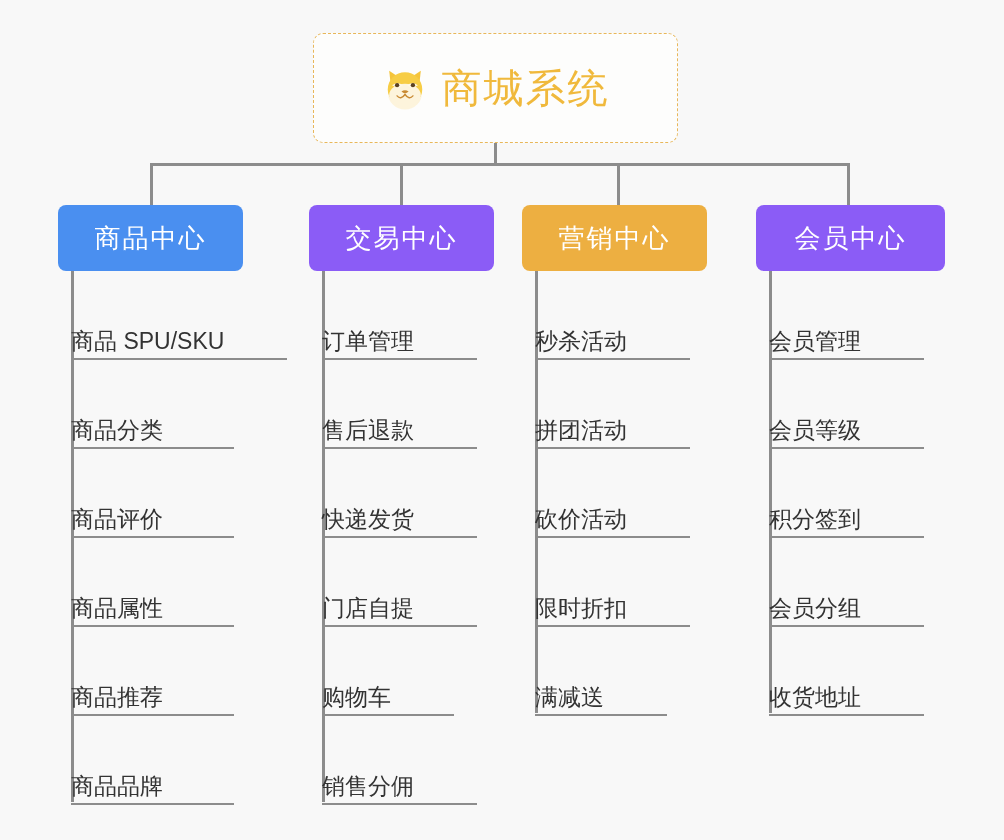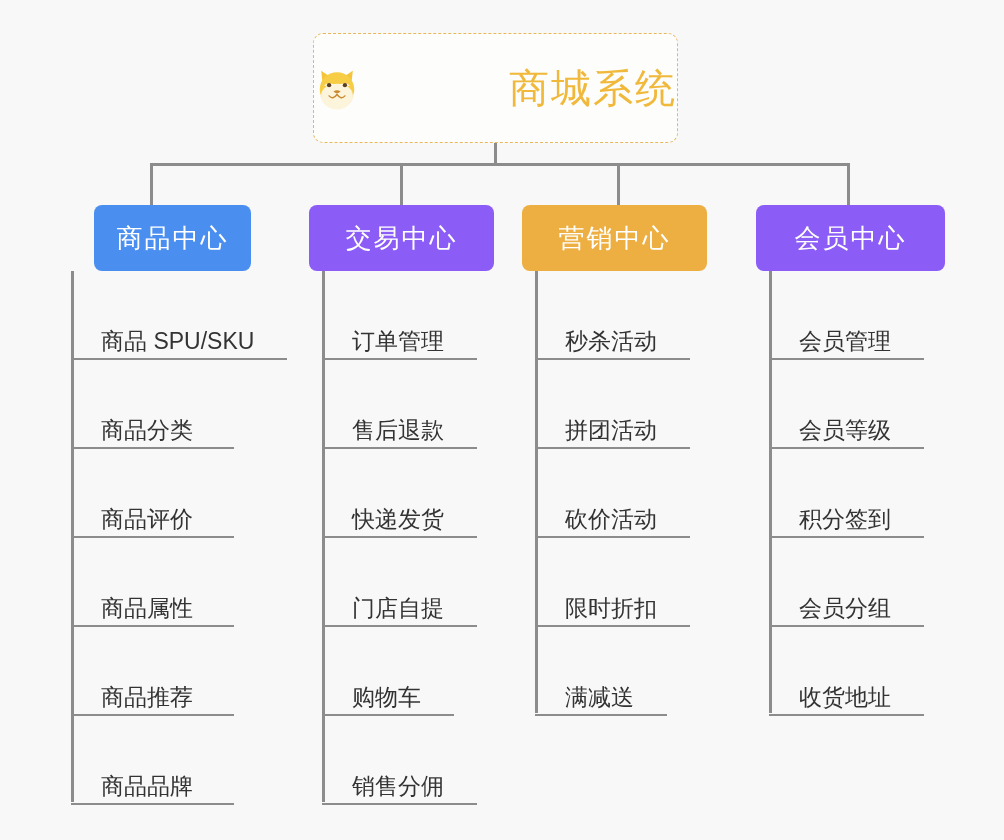--- a/index.html
+++ b/index.html
@@ -24,21 +24,21 @@
     position: absolute;
     left: 313px;
     top: 33px;
     width: 365px;
     height: 110px;
     background: #fdfdfc;
     border: 1px dashed #e8b75a;
     border-radius: 10px;
     display: flex;
     align-items: center;
-    justify-content: space-between;
+    justify-content: center;
     gap: 14px;
   }
   .root-title {
     font-size: 40px;
     color: #f0b93c;
     letter-spacing: 2px;
     line-height: 1;
     white-space: nowrap;
   }
   .shiba-icon { width: 46px; height: 46px; display: block; }
@@ -94,21 +94,20 @@
     position: absolute;
     left: 0;
     bottom: 0;
     height: 2px;
     background: #8c8c8c;
   }
   .leaf-label {
     font-size: 23px;
     color: #333333;
     white-space: nowrap;
-    padding-left: 30px;
     padding-bottom: 6px;
     line-height: 1.1;
   }
 </style>
 </head>
 <body>
 
 <div id="canvas">
 
   <div class="root-node">
@@ -132,21 +131,21 @@
   </div>
 
   <div class="conn conn-v" style="left:494px; top:143px; height:22px;"></div>
   <div class="conn conn-h" style="left:150px; top:163px; width:700px;"></div>
   <div class="conn conn-v" style="left:150px; top:163px; height:45px;"></div>
   <div class="conn conn-v" style="left:400px; top:163px; height:45px;"></div>
   <div class="conn conn-v" style="left:617px; top:163px; height:45px;"></div>
   <div class="conn conn-v" style="left:847px; top:163px; height:45px;"></div>
 
   <div class="column" style="left:58px; width:185px;">
-    <div class="cat-header" style="background:#4a8ff0; width:157px;margin-left:36px;">
+    <div class="cat-header" style="background:#4a8ff0; width:185px;">
       <span>商品中心</span>
     </div>
     <div class="leaf-list">
       <div class="leaf-trunk"></div>
       <div class="leaf-item">
         <div class="leaf-underline" style="width:216px;"></div>
         <span class="leaf-label">商品 SPU/SKU</span>
       </div>
       <div class="leaf-item">
         <div class="leaf-underline" style="width:163px;"></div>

